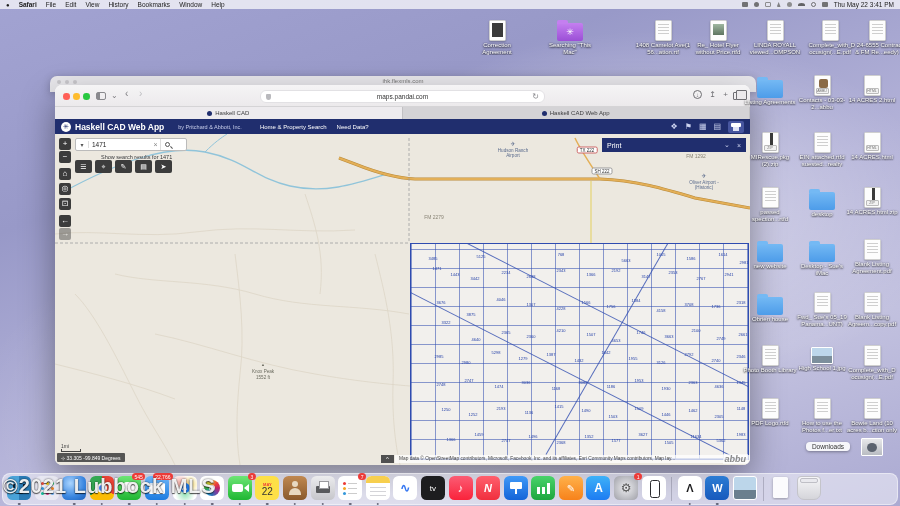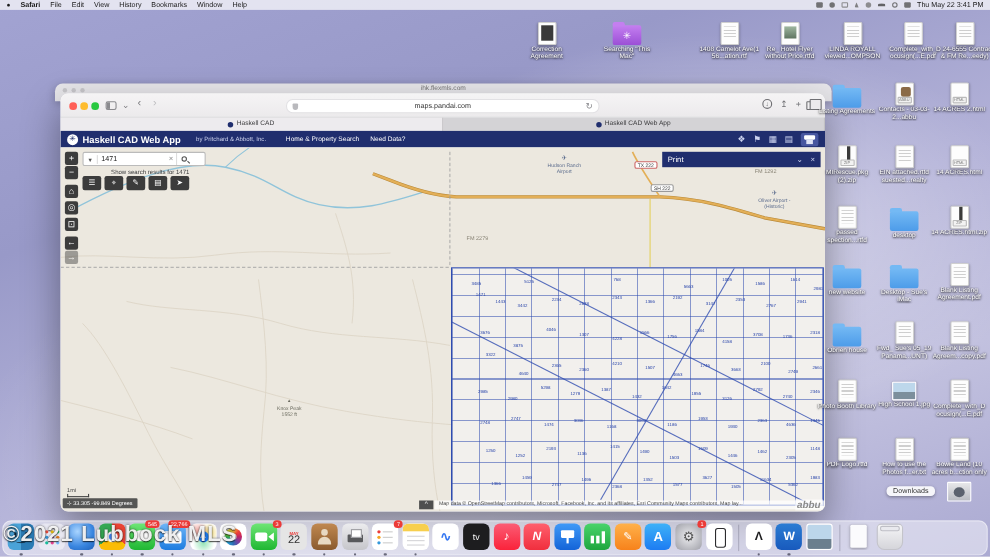--- a/index.html
+++ b/index.html
@@ -205,21 +205,21 @@
                radial-gradient(circle at 50% 75%, rgba(46,204,113,.5), transparent 45%); }
   .dk-appsplash::after { content:"A"; position:absolute; left:7px; top:7px; width:10px; height:10px; border-radius:50%;
     background:#1d7cf2; color:#fff; font-size:7px; font-weight:bold; text-align:center; line-height:10px; }
   .dk-photos { background:#fff; }
   .dk-photos::before { content:""; position:absolute; left:4px; top:4px; width:16px; height:16px; border-radius:50%;
     background:conic-gradient(#f5b642,#ef4136,#c02366,#7b3fa0,#2e6db4,#27a9e1,#39b54a,#c8d22f,#f5b642); }
   .dk-photos::after { content:""; position:absolute; left:9px; top:9px; width:6px; height:6px; border-radius:50%; background:#fff; }
   .dk-facetime { background:linear-gradient(#6de575,#1fb733); }
   .dk-facetime::before { content:""; position:absolute; left:4px; top:8px; width:11px; height:8px; border-radius:2px; background:#fff; }
   .dk-facetime::after { content:""; position:absolute; right:3px; top:8px; border-top:4px solid transparent; border-bottom:4px solid transparent; border-right:5px solid #fff; }
-  .dk-calendar { background:#e5e5e5; flex-direction:column; }
+  .dk-calendar { background:#fde047; flex-direction:column; }
   .dk-calendar .caltop { font-size:4px; color:#ec3b38; font-weight:bold; margin-top:2px; }
   .dk-calendar .calday { font-size:10px; color:#333; line-height:10px; }
   .dk-contacts { background:linear-gradient(#c08850,#8a5a2e); }
   .dk-contacts::before { content:""; position:absolute; left:9px; top:5px; width:6px; height:6px; border-radius:50%; background:#e8d9c2; }
   .dk-contacts::after { content:""; position:absolute; left:6px; top:12px; width:12px; height:7px; border-radius:6px 6px 0 0; background:#e8d9c2; }
   .dk-printer { background:linear-gradient(#ececee,#c6c6cb); }
   .dk-printer::before { content:""; position:absolute; left:5px; top:10px; width:14px; height:7px; border-radius:1px; background:#58595c; }
   .dk-printer::after { content:""; position:absolute; left:8px; top:5px; width:8px; height:6px; background:#fff; border:1px solid #9a9a9e; }
   .dk-reminders { background:#fff; }
   .dk-reminders::before { content:""; position:absolute; left:5px; top:6px; width:3px; height:3px; border-radius:50%;

